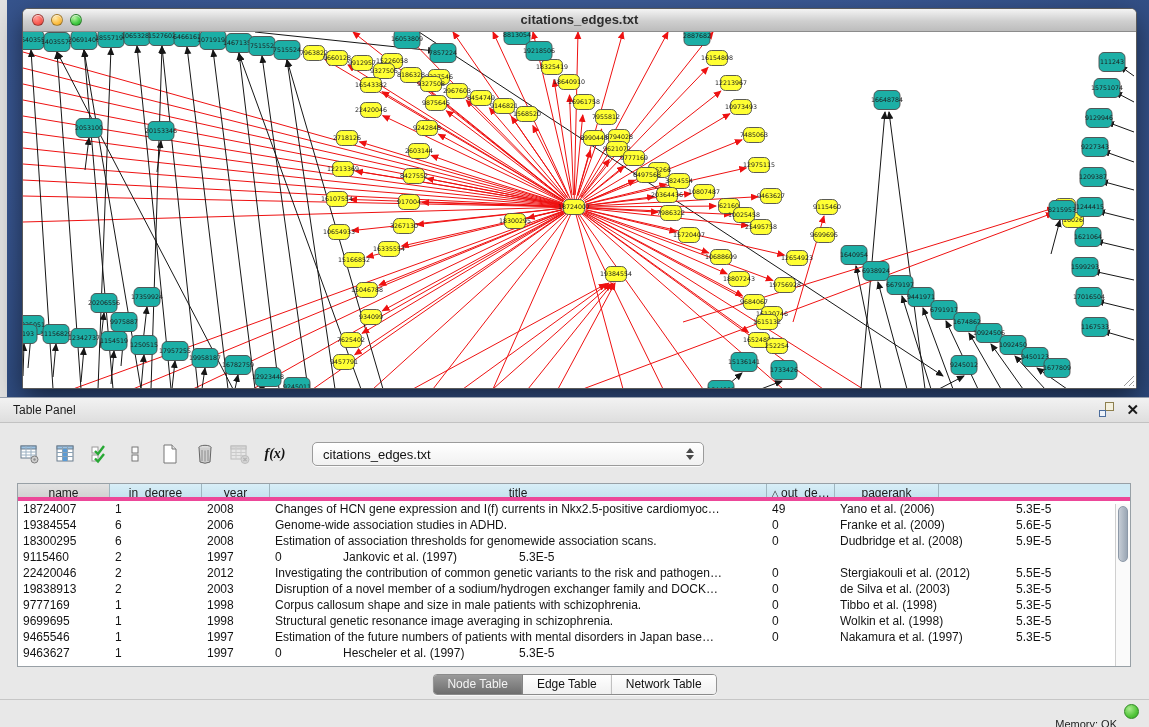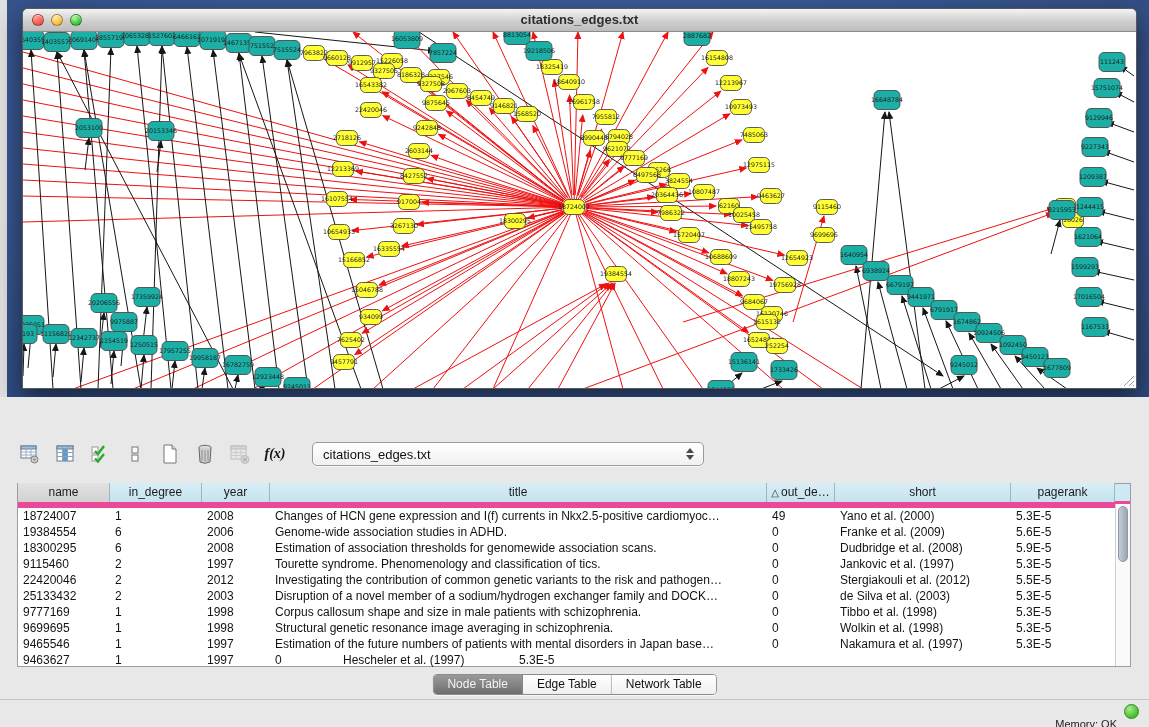--- a/index.html
+++ b/index.html
@@ -44,21 +44,21 @@
     border:1px solid #9b9b9b; border-radius:5px;
     background:linear-gradient(#ffffff,#f1f1f1); box-shadow:0 1px 0 rgba(255,255,255,.8); }
   .combo-text { position:absolute; left:10px; top:4px; font-size:13px; color:#111; }
   .combo-arrows { position:absolute; right:9px; top:5px; display:flex; flex-direction:column; gap:2px; }
   .combo-arrows i { display:block; width:0; height:0; border-left:4px solid transparent; border-right:4px solid transparent; }
   .arr-up { border-bottom:5px solid #4a4a4a; }
   .arr-dn { border-top:5px solid #4a4a4a; }
 
   .grid-wrap { position:absolute; left:17px; top:86px; width:1114px; height:184px;
     border:1px solid #98a0a6; background:#fff; }
-  .grid-head { display:flex; height:24px; background:#cfe9f4; border-bottom:7px solid #ec4899;align-items:center; }
+  .grid-head { display:flex; height:17px; background:#cfe9f4; border-bottom:4px solid #ec4899; }
   .gh { border-right:1px solid #9fb6c0; font-size:12px; color:#1b1b1b; text-align:center;
     line-height:19px; overflow:hidden; white-space:nowrap; background:linear-gradient(#d8eef7,#c6e3ef); }
   .gh.sel { background:linear-gradient(#e2e2e2,#d2d2d2); }
   .sort-tri { font-size:10px; color:#333; margin-right:2px; }
   .grid-body { position:relative; }
   .tr { display:flex; height:16px; }
   .td { font-size:12px; color:#131313; line-height:16px; padding-left:5px;
     overflow:hidden; white-space:nowrap; }
   .vscroll { position:absolute; right:0; top:20px; width:15px; height:162px;
     background:#fafafa; border-left:1px solid #cfcfcf; }
@@ -783,20 +783,30 @@
           </g>
       </svg>
       <svg class="grip" width="14" height="14">
         <path d="M13,3 L3,13 M13,8 L8,13 M13,12 L12,13" stroke="#9a9a9a" fill="none"></path>
       </svg>
     </div>
   </div>
 </div>
 
 <div class="table-panel">
+  <div class="panel-header">
+    <span class="panel-title">Table Panel</span>
+    <span class="panel-btns">
+      <span class="float-btn">
+          <span class="sq1"></span>
+          <span class="sq2"></span>
+        </span>
+      <span class="close-btn">✕</span>
+    </span>
+  </div>
 
   <div class="toolbar">
     <span class="tool">
       <svg width="22" height="22">
           <rect x="2" y="3" width="15" height="12" fill="#fff" stroke="#6a7d8d"></rect>
           <rect x="2" y="3" width="15" height="3" fill="#9cc3e4" stroke="#6a7d8d"></rect>
           <path d="M7,3 V15 M12,3 V15 M2,9 H17 M2,12 H17" stroke="#9ab0c2"></path>
           <circle cx="15.5" cy="16.5" r="3.5" fill="#cfcfcf" stroke="#7e7e7e"></circle>
           <circle cx="15.5" cy="16.5" r="1.2" fill="#8d8d8d"></circle>
         </svg>
@@ -855,31 +865,30 @@
     </span>
   </div>
 
   <div class="grid-wrap">
     <div class="grid-head" id="grid-head">
         <div class="gh sel" style="width: 92px;"><span>name</span></div>
         <div class="gh" style="width: 92px;"><span>in_degree</span></div>
         <div class="gh" style="width: 68px;"><span>year</span></div>
         <div class="gh" style="width: 497px;"><span>title</span></div>
         <div class="gh" style="width: 68px;"><span class="sort-tri">△</span><span>out_de…</span></div>
-        <div class="gh" style="width: 176px;"><span>short</span></div>
         <div class="gh" style="width: 104px;"><span>pagerank</span></div>
       </div>
     <div class="grid-body" id="grid-body">
         <div class="tr">
           <div class="td" style="width: 92px;">18724007</div>
           <div class="td" style="width: 92px;">1</div>
           <div class="td" style="width: 68px;">2008</div>
           <div class="td" style="width: 497px;">Changes of HCN gene expression and I(f) currents in Nkx2.5-positive cardiomyoc…</div>
           <div class="td" style="width: 68px;">49</div>
-          <div class="td" style="width: 176px;">Yano et al. (2000)</div>
+          <div class="td" style="width: 176px;">Yano et al. (2006)</div>
           <div class="td" style="width: 104px;">5.3E-5</div>
         </div>
         <div class="tr">
           <div class="td" style="width: 92px;">19384554</div>
           <div class="td" style="width: 92px;">6</div>
           <div class="td" style="width: 68px;">2006</div>
           <div class="td" style="width: 497px;">Genome-wide association studies in ADHD.</div>
           <div class="td" style="width: 68px;">0</div>
           <div class="td" style="width: 176px;">Franke et al. (2009)</div>
           <div class="td" style="width: 104px;">5.6E-5</div>
@@ -890,36 +899,35 @@
           <div class="td" style="width: 68px;">2008</div>
           <div class="td" style="width: 497px;">Estimation of association thresholds for genomewide association scans.</div>
           <div class="td" style="width: 68px;">0</div>
           <div class="td" style="width: 176px;">Dudbridge et al. (2008)</div>
           <div class="td" style="width: 104px;">5.9E-5</div>
         </div>
         <div class="tr">
           <div class="td" style="width: 92px;">9115460</div>
           <div class="td" style="width: 92px;">2</div>
           <div class="td" style="width: 68px;">1997</div>
-          <div class="td" style="width: 497px;">Tourette syndrome. Phenomenology and classification of tics.</div>
           <div class="td" style="width: 68px;">0</div>
           <div class="td" style="width: 176px;">Jankovic et al. (1997)</div>
           <div class="td" style="width: 104px;">5.3E-5</div>
         </div>
         <div class="tr">
           <div class="td" style="width: 92px;">22420046</div>
           <div class="td" style="width: 92px;">2</div>
           <div class="td" style="width: 68px;">2012</div>
           <div class="td" style="width: 497px;">Investigating the contribution of common genetic variants to the risk and pathogen…</div>
           <div class="td" style="width: 68px;">0</div>
           <div class="td" style="width: 176px;">Stergiakouli et al. (2012)</div>
           <div class="td" style="width: 104px;">5.5E-5</div>
         </div>
         <div class="tr">
-          <div class="td" style="width: 92px;">25133432</div>
+          <div class="td" style="width: 92px;">19838913</div>
           <div class="td" style="width: 92px;">2</div>
           <div class="td" style="width: 68px;">2003</div>
           <div class="td" style="width: 497px;">Disruption of a novel member of a sodium/hydrogen exchanger family and DOCK…</div>
           <div class="td" style="width: 68px;">0</div>
           <div class="td" style="width: 176px;">de Silva et al. (2003)</div>
           <div class="td" style="width: 104px;">5.3E-5</div>
         </div>
         <div class="tr">
           <div class="td" style="width: 92px;">9777169</div>
           <div class="td" style="width: 92px;">1</div>

